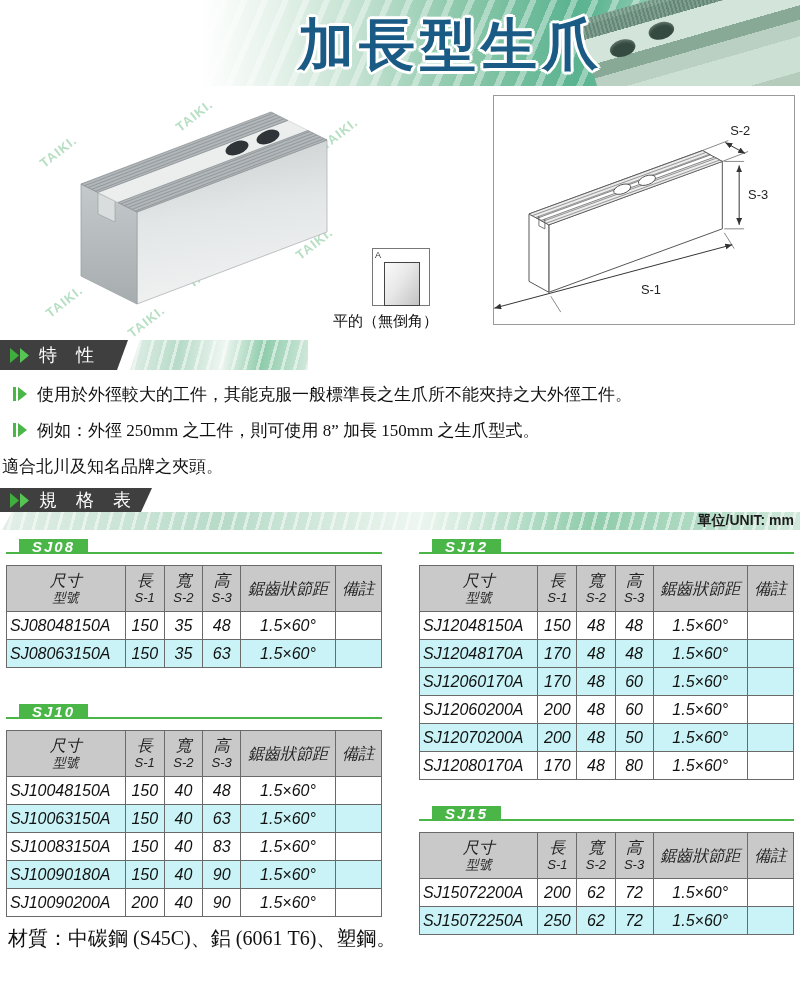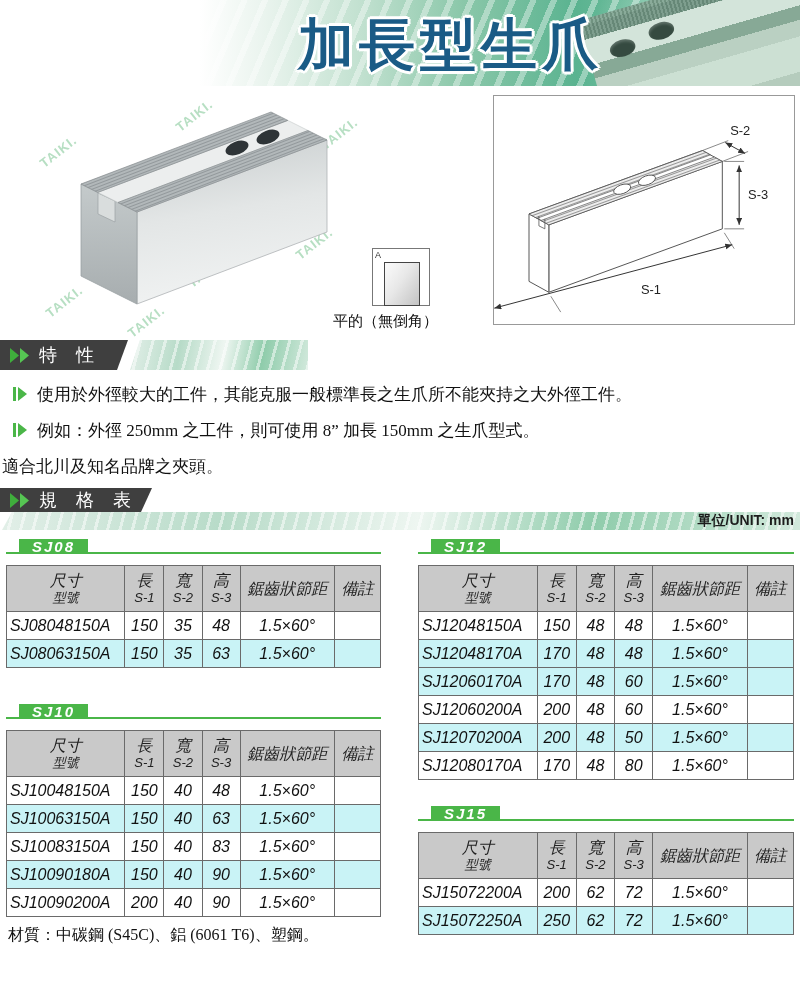--- a/index.html
+++ b/index.html
@@ -85,21 +85,21 @@
     letter-spacing:2px;padding:0 13px;}
   table.spec-table{border-collapse:collapse;table-layout:fixed;width:100%;margin-top:11px;font-style:italic;}
   .spec-table th,.spec-table td{border:1px solid var(--tbl-border);overflow:hidden;}
   .spec-table thead th{background:var(--thbg);height:46px;font-weight:normal;font-size:16px;color:#222;
     text-align:center;vertical-align:middle;line-height:1.2;}
   .spec-table thead th .l2{font-size:13px;}
   .spec-table td{height:28px;font-size:16px;background:#fff;}
   .spec-table td.model{text-align:left;padding-left:3px;letter-spacing:0;}
   .spec-table td.num,.spec-table td.pitch{text-align:center;}
   .spec-table tr.alt td{background:var(--rowalt);}
-  .notes{margin:7px 0 0 2px;font-family:"Liberation Serif",serif;font-size:16px;line-height:1.42;color:#111;}
+  .notes{margin:7px 0 0 2px;font-family:"Liberation Serif",serif;font-size:20px;line-height:1.42;color:#111;}
   .notes div{white-space:nowrap;}
 </style>
 </head>
 <body>
 
 <div class="page">
 
   <header class="banner">
     <div class="streaks"></div>
     <div class="metal">

